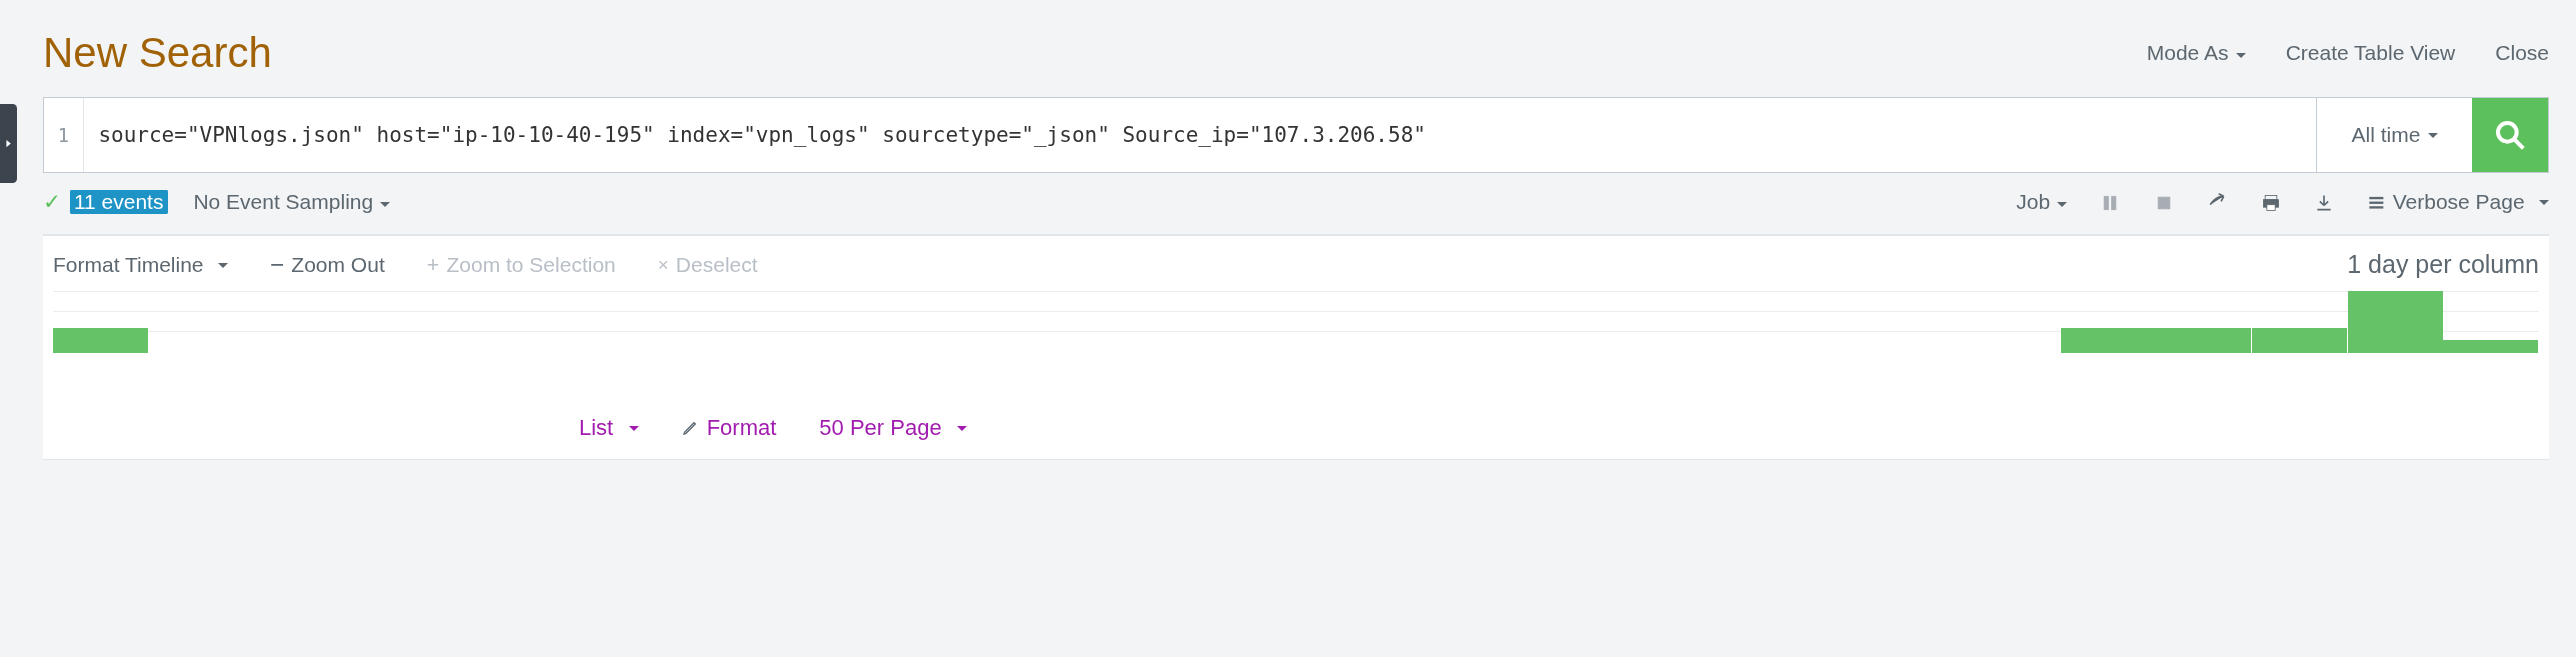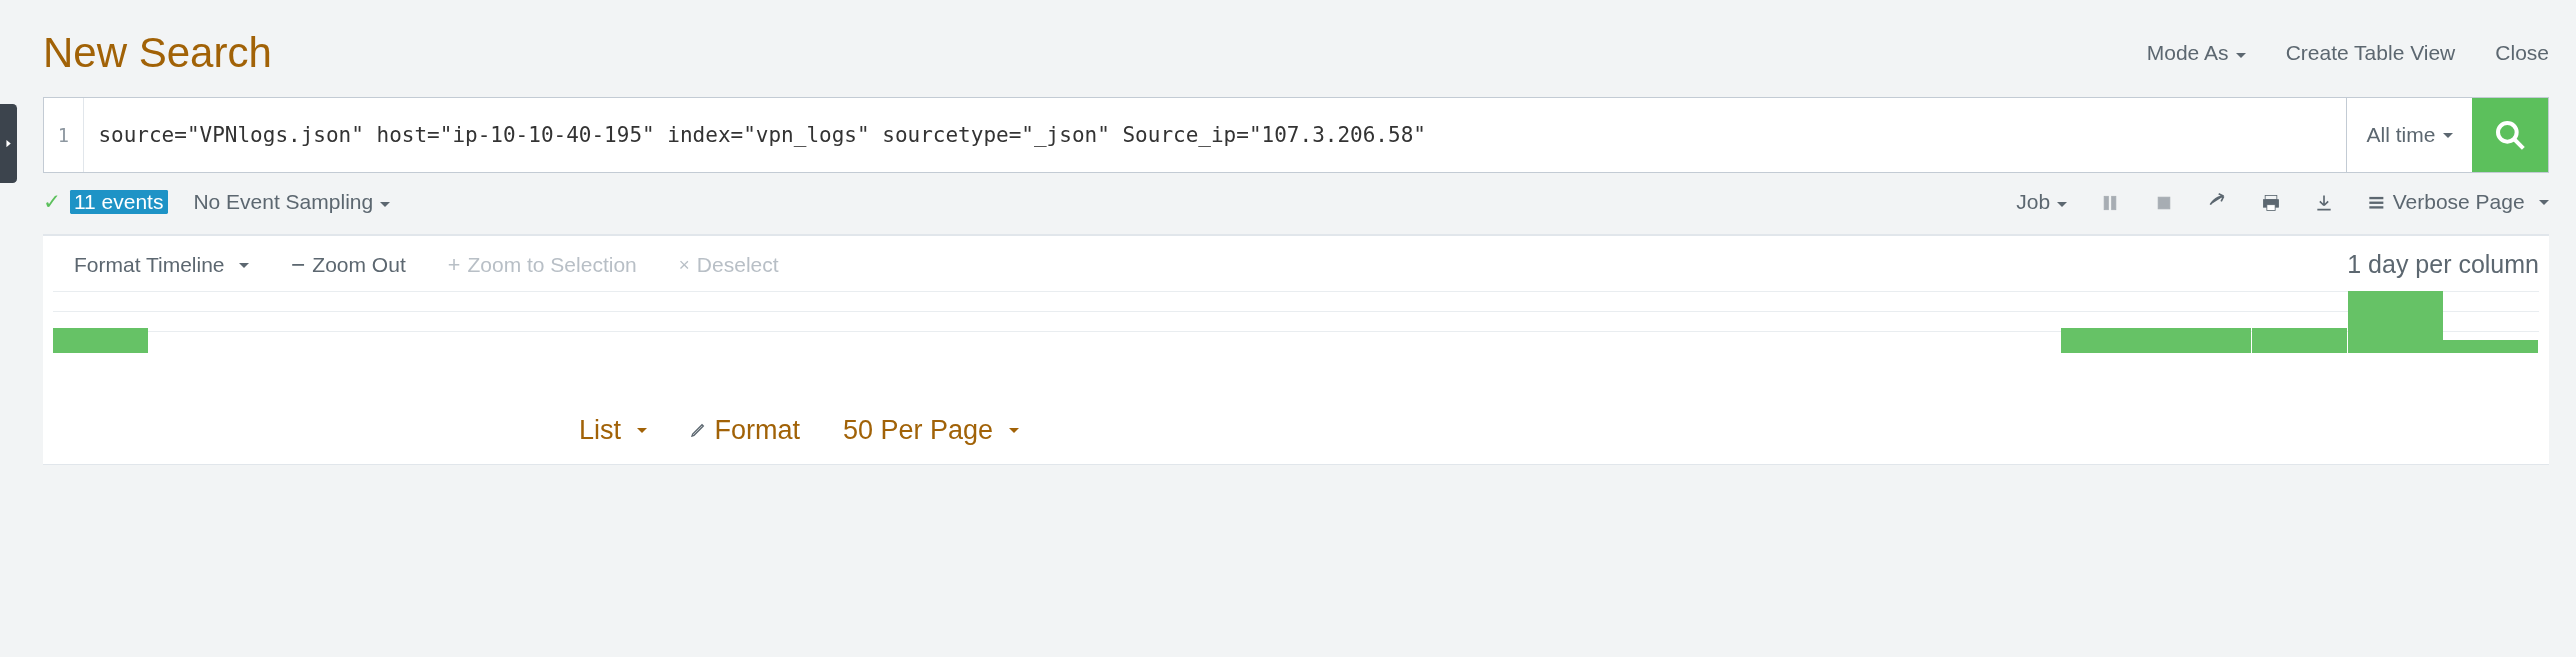--- a/index.html
+++ b/index.html
@@ -27,21 +27,21 @@
   .header-actions{display:flex;gap:40px;font-size:21px;color:#5c6770;}
   .header-actions .hdr-link{cursor:pointer;}
   .caret-down::after{content:"";display:inline-block;margin-left:7.2px;border:5px solid transparent;border-top-color:currentColor;transform:translateY(2.9px);}
 
   
   .search-bar{display:flex;border:1.4px solid #c3cbd4;background:#fff;height:76px;}
   .line-gutter{width:40px;display:flex;align-items:center;justify-content:center;
     border-right:1.4px solid #e1e6eb;font-family:Consolas,monospace;font-size:18.7px;color:#8d97a0;}
   .query-input{flex:1;display:flex;align-items:center;padding:0 14.4px;
     font-family:Consolas,monospace;font-size:21px;color:#333;}
-  .time-picker{width:126px;border-left:1.4px solid #c3cbd4;display:flex;align-items:center;
+  .time-picker{width:156px;border-left:1.4px solid #c3cbd4;display:flex;align-items:center;
     justify-content:center;font-size:21px;color:#5c6770;cursor:pointer;}
   .search-btn{width:76px;background:#5cc05c;display:flex;align-items:center;justify-content:center;cursor:pointer;}
   .search-btn svg{width:32px;height:32px;stroke:#fff;stroke-width:3;fill:none;}
 
   
   .status-row{display:flex;align-items:center;justify-content:space-between;padding:16px 0 13px 0;font-size:21px;color:#5c6770;}
   .status-left{display:flex;align-items:center;gap:5.7px;}
   .status-left .check{color:#5cc05c;font-size:21.5px;margin-right:2.9px;}
   .hl{background:#1e93c6;color:#fff;padding:0 4.3px;border-radius:1.4px;}
   .status-left .sampling{margin-left:20px;cursor:pointer;}
@@ -57,34 +57,34 @@
   .white-box{background:#fff;border:1.4px solid #e1e6eb;border-left:none;border-right:none;margin-top:5.7px;}
 
   .tabs-row{display:flex;gap:42px;padding:18.7px 16px 0 16px;font-size:21.5px;color:#5c6770;}
   .tab{padding-bottom:14.4px;cursor:pointer;}
   .tab.active{color:#3c444d;border-bottom:4.3px solid #1e93c6;font-weight:500;}
 
   .tabs-divider{border-top:1.4px solid #e1e6eb;}
 
   
   .tl-controls{display:flex;align-items:center;justify-content:space-between;padding:14.4px 10px 11.5px 10px;font-size:21px;color:#5c6770;}
-  .tl-left{display:flex;align-items:center;gap:42px;margin-left:21px;}
+  .tl-left{display:flex;align-items:center;gap:42px;}
   .tl-left .tl-ctrl{cursor:pointer;display:flex;align-items:center;gap:7.2px;}
   .tl-left .tl-ctrl.disabled{color:#b8bfc6;cursor:default;}
   .tl-right{font-size:25px;}
 
   
   .timeline{position:relative;height:92px;margin:0 10px;}
   .timeline .grid{position:absolute;left:0;right:0;border-top:0.7px solid #e9edf0;}
   .timeline .bars{position:absolute;left:0;right:0;bottom:30px;height:62px;display:flex;}
   .timeline .col{flex:1;height:100%;display:flex;align-items:flex-end;}
   .timeline .bar{width:100%;background:#66c266;margin-right:0.7px;}
 
   
-  .opt-row{display:flex;gap:43px;padding:32px 10px 18.7px 536px;font-size:27px;color:#a16207;}
+  .opt-row{display:flex;gap:43px;padding:32px 10px 18.7px 536px;font-size:22px;color:#a21caf;}
   .opt{cursor:pointer;display:flex;align-items:center;gap:8.6px;}
   .opt svg{width:16px;height:16px;fill:none;stroke:#5c6770;stroke-width:2;}
 </style>
 </head>
 <body>
 
 <div class="page">
 
   <div class="left-handle">
     <svg viewBox="0 0 10 10">

